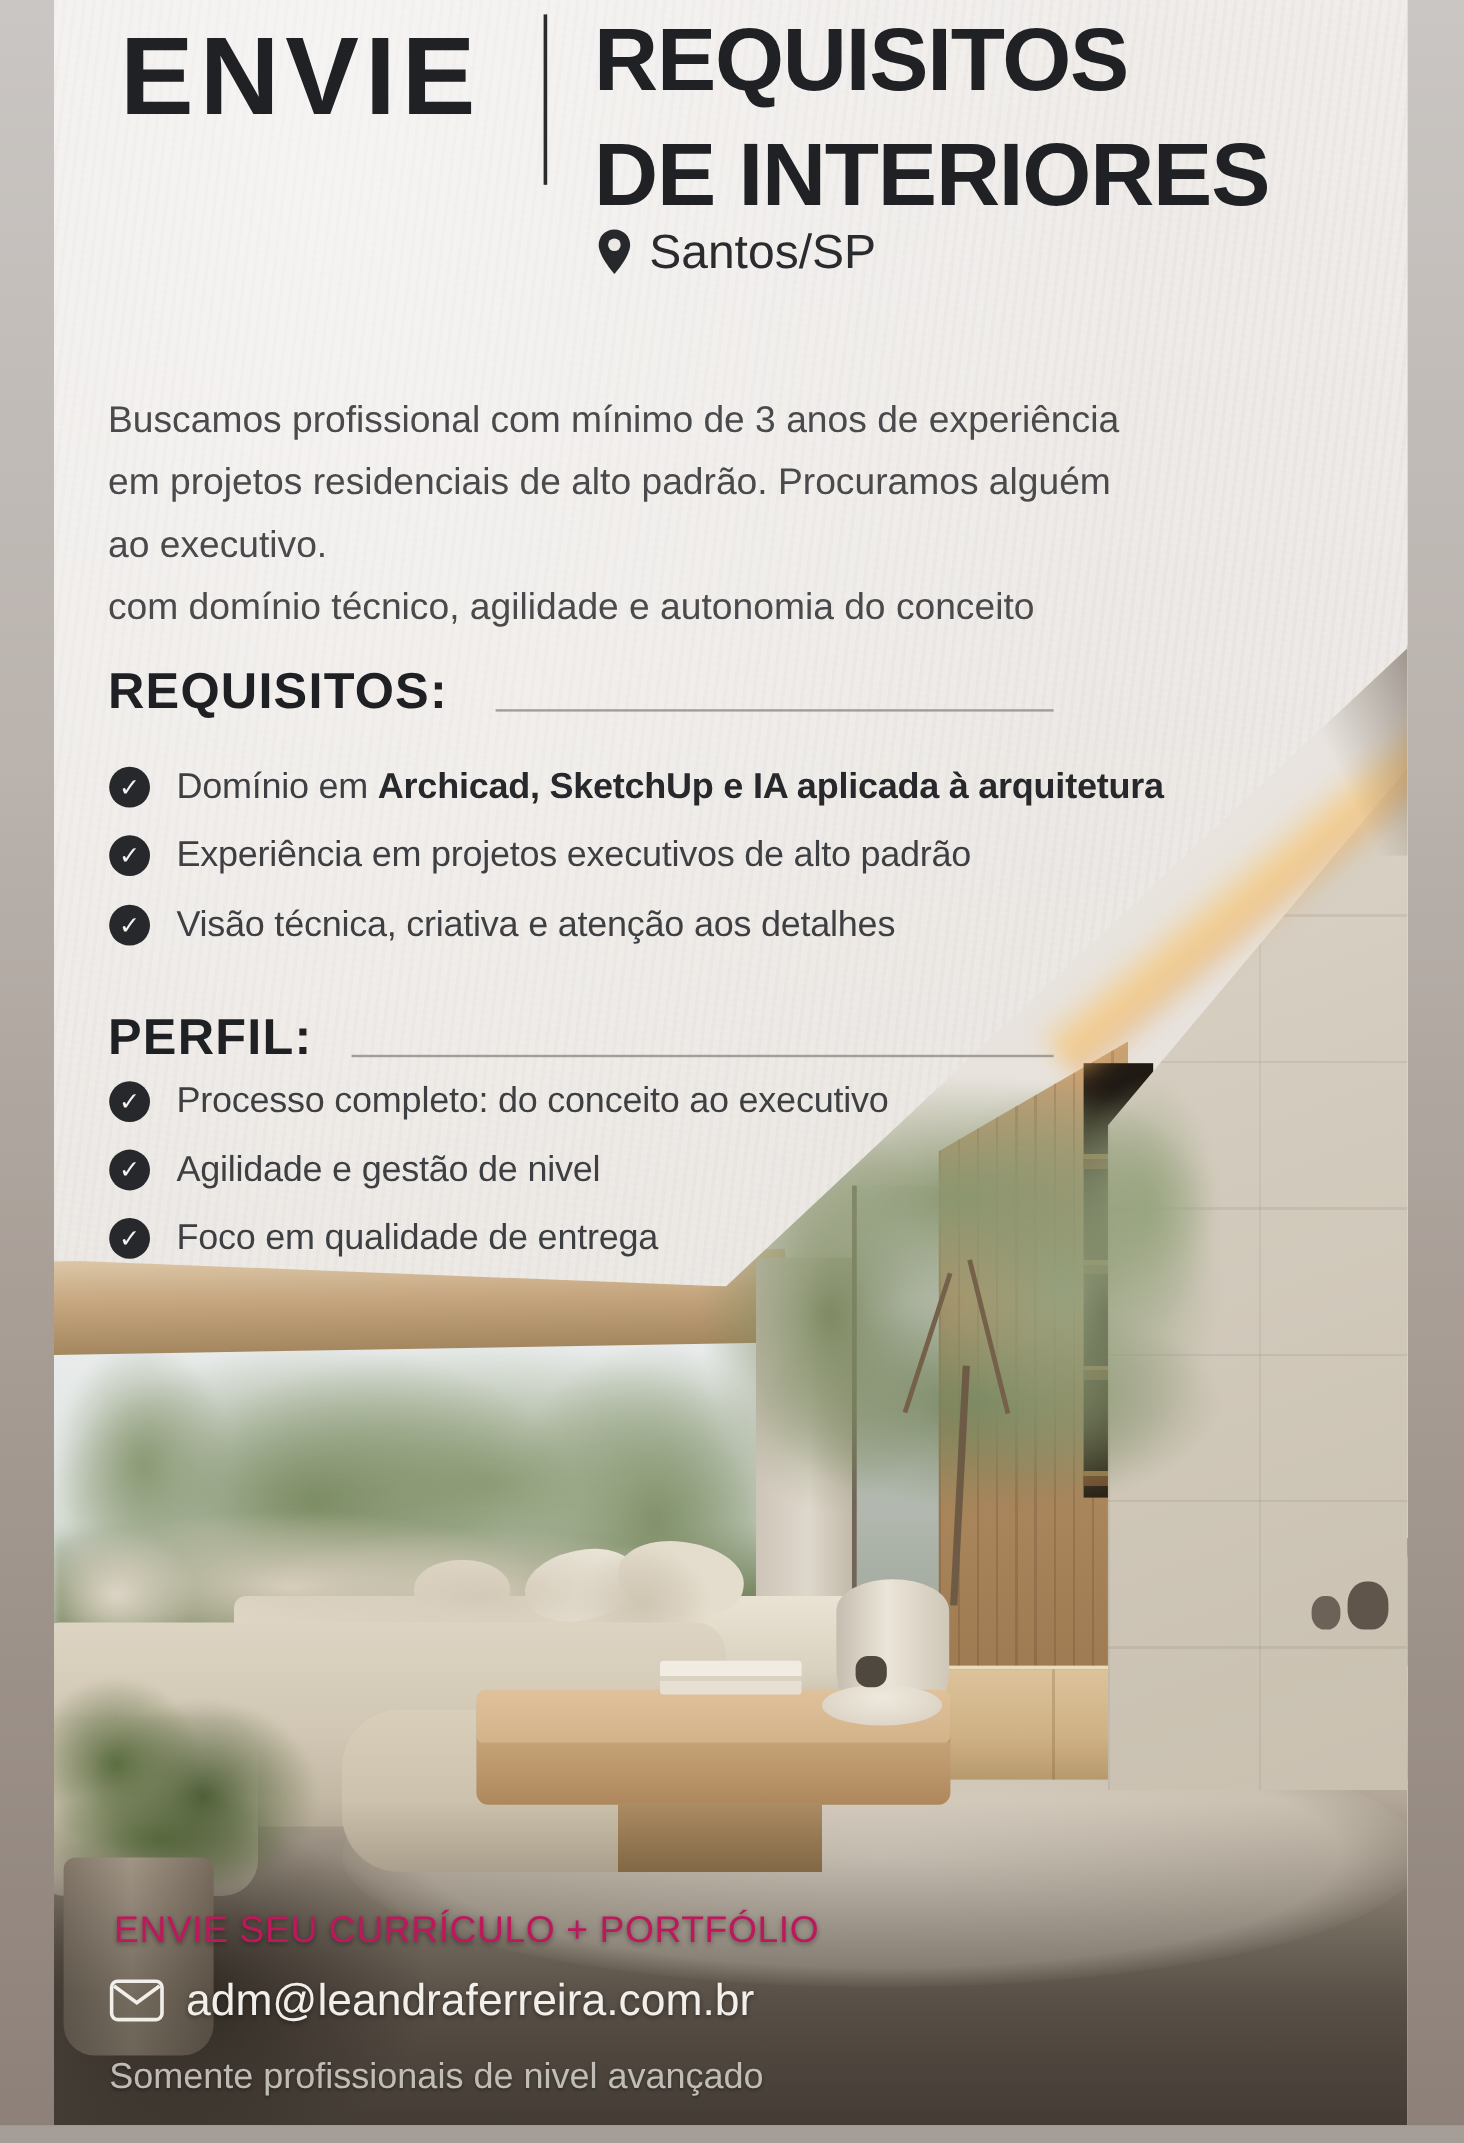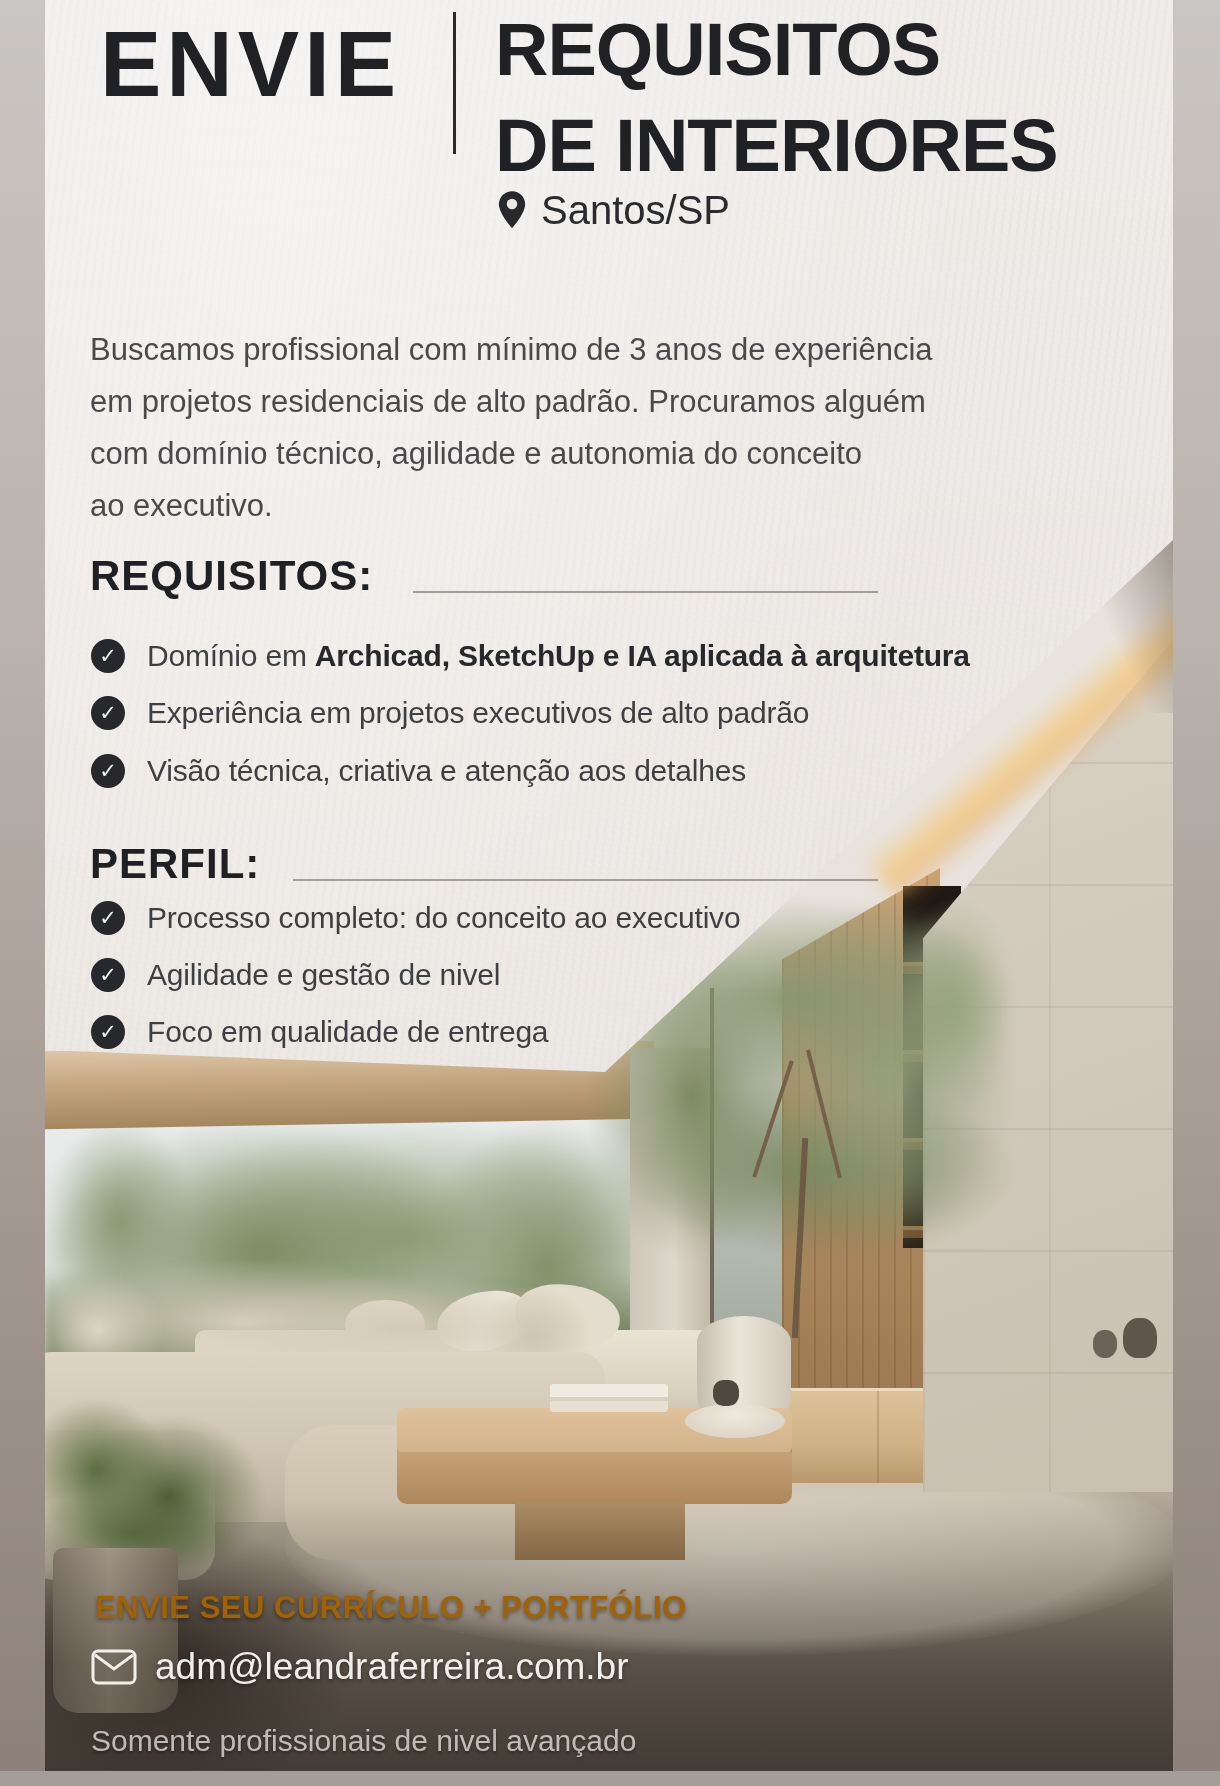--- a/index.html
+++ b/index.html
@@ -144,26 +144,26 @@
   .rule-req{left:368px;top:591px;width:465px;}
   .rule-per{left:248px;top:879px;width:585px;}
   .row{left:46px;display:flex;align-items:center;gap:22px;height:40px;white-space:nowrap;}
   .r1{top:636px;} .r2{top:693px;} .r3{top:751px;}
   .p1{top:898px;} .p2{top:955px;} .p3{top:1012px;}
   .check{width:34px;height:34px;border-radius:50%;background:#26282b;color:#f4f2ee;
     display:flex;align-items:center;justify-content:center;flex:0 0 34px;
     font-family:"DejaVu Sans", sans-serif;font-size:21px;font-weight:bold;}
   .bullet-text{font-size:30px;letter-spacing:-0.2px;color:#3e3f42;}
   .bullet-text b{color:#27282b;}
-  .footer-cta{left:50px;top:1590px;font-size:31px;font-weight:bold;letter-spacing:.5px;color:#a16207;
+  .footer-cta{left:50px;top:1590px;font-size:31px;font-weight:normal;letter-spacing:.5px;color:#be185d;
     text-shadow:0 2px 4px rgba(0,0,0,.4);white-space:nowrap;}
   .footer-email{left:46px;top:1642px;height:50px;display:flex;align-items:center;gap:18px;
     font-size:37px;color:#f2efeb;text-shadow:0 2px 4px rgba(0,0,0,.4);white-space:nowrap;}
   .footer-note{left:46px;top:1714px;font-size:30px;color:rgba(238,233,228,.75);
-    text-shadow:0 2px 3px rgba(0,0,0,.35);white-space:nowrap;margin-top:10px;}
+    text-shadow:0 2px 3px rgba(0,0,0,.35);white-space:nowrap;}
   .pin-svg{display:block;}
 </style>
 </head>
 <body>
 
 <div class="canvas">
 
   <div class="scene">
     <div class="sc-base"></div>
     <div class="sc-downlight"></div>
@@ -223,22 +223,22 @@
       <svg class="pin-svg" width="30" height="42" viewBox="0 0 24 32">
         <path d="M12 1 C6 1 1.5 5.6 1.5 11.4 c0 7.6 10.5 19.2 10.5 19.2 s10.5 -11.6 10.5 -19.2 C22.5 5.6 18 1 12 1 z" fill="#26282b"></path>
         <circle cx="12" cy="11.2" r="4.2" fill="#ece8e4"></circle>
       </svg>
       <span>Santos/SP</span>
     </div>
 
     <div class="intro">
       <div>Buscamos profissional com mínimo de 3 anos de experiência</div>
       <div>em projetos residenciais de alto padrão. Procuramos alguém</div>
+      <div>ao executivo.</div>
       <div>com domínio técnico, agilidade e autonomia do conceito</div>
-      <div>ao executivo.</div>
     </div>
 
     <div class="sec-heading h-req">REQUISITOS:</div>
     <div class="rule rule-req"></div>
 
     <div class="row r1">
       <span class="check">✓</span>
       <span class="bullet-text"><span>Domínio em </span><b>Archicad, SketchUp e IA aplicada à arquitetura</b></span>
     </div>
     <div class="row r2">

